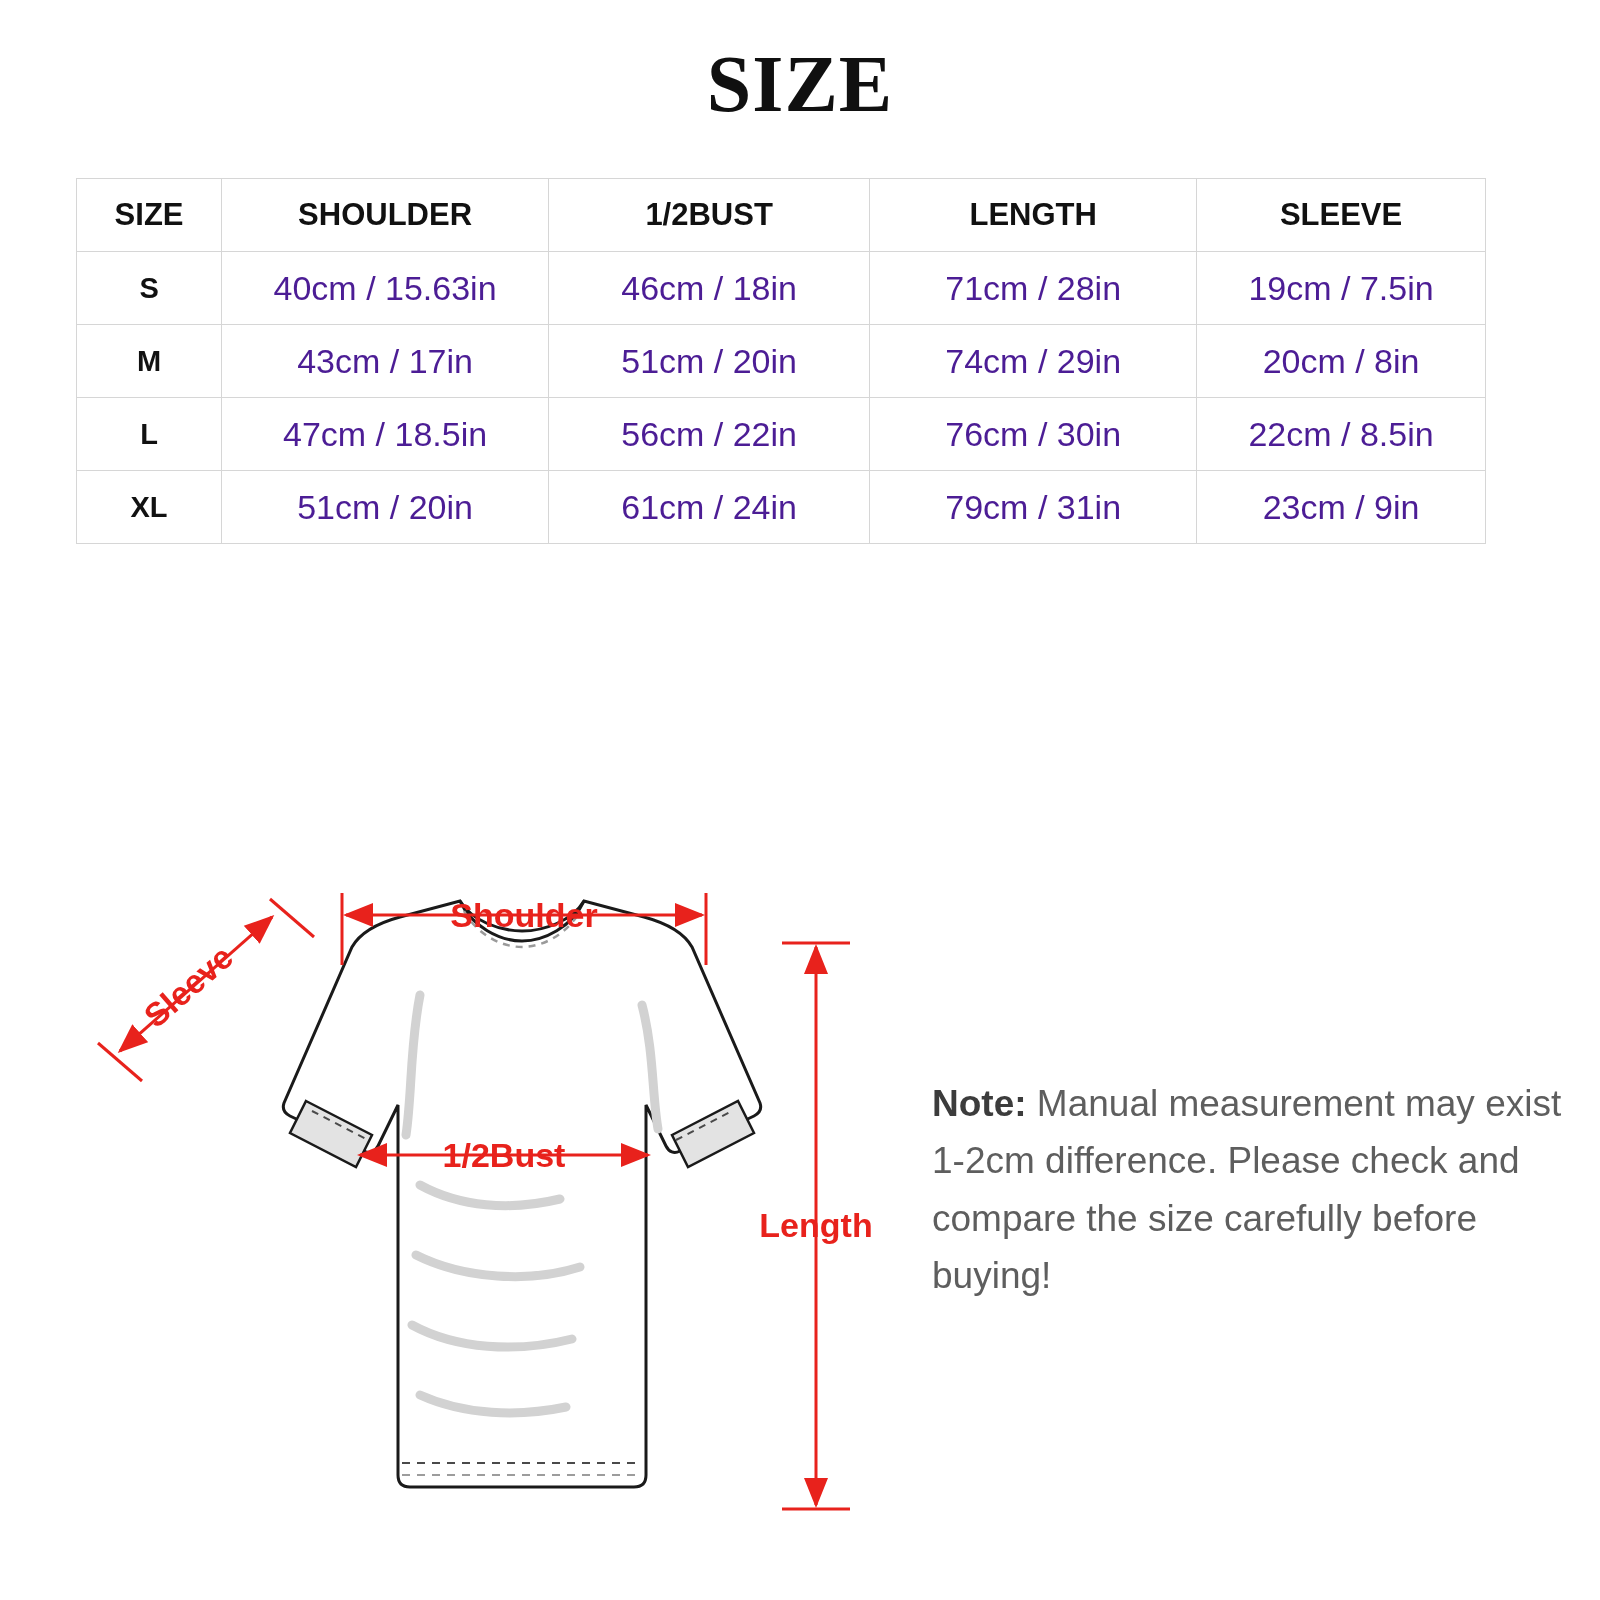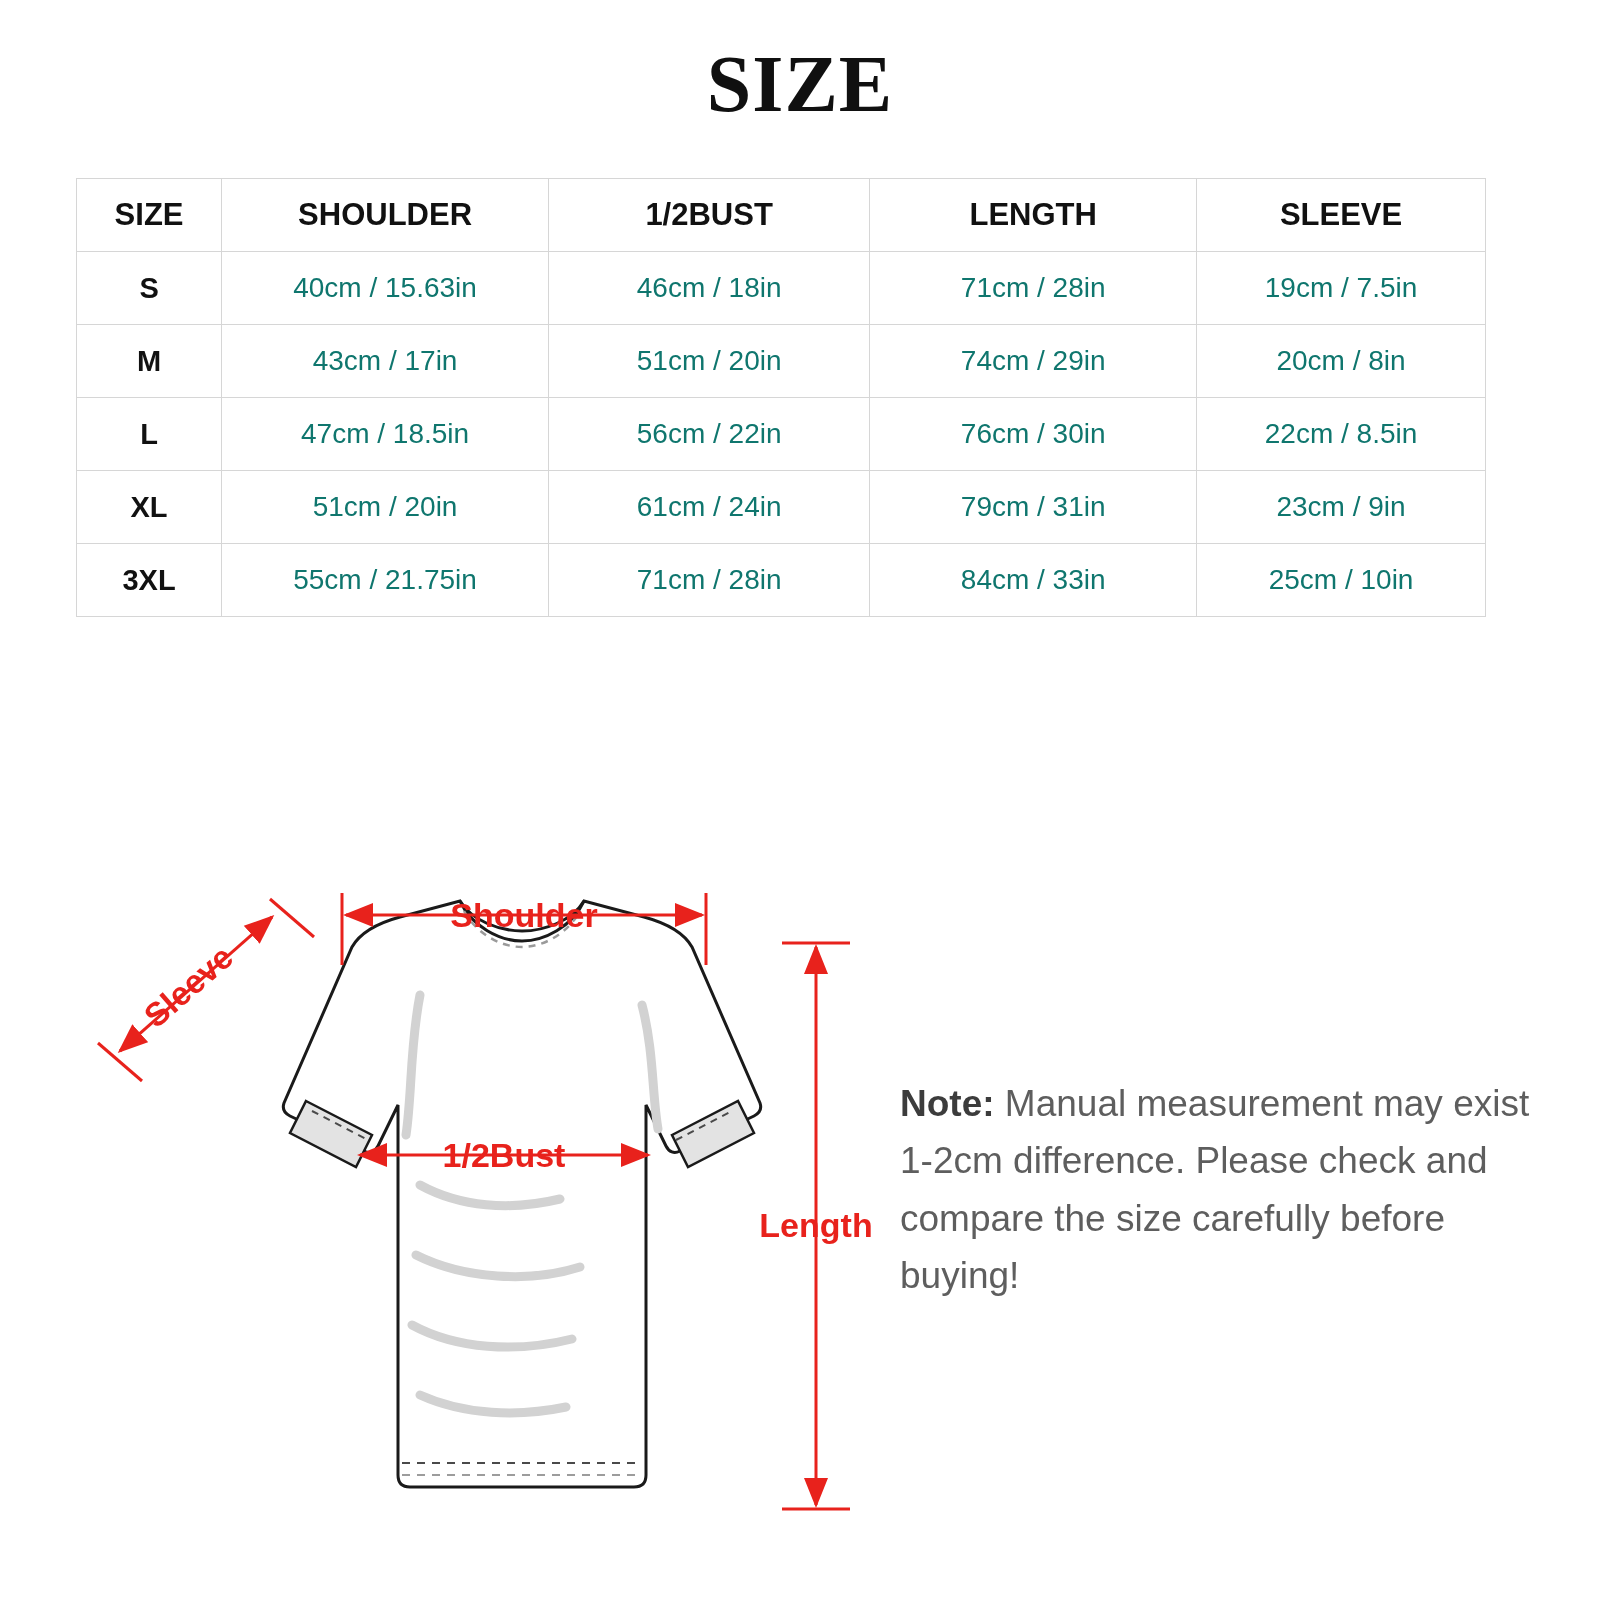--- a/index.html
+++ b/index.html
@@ -46,40 +46,40 @@
     font-size: 31px;
     font-weight: bold;
     color: #111111;
   }
   table.size-table td.size-col {
     font-size: 29px;
     font-weight: bold;
     color: #111111;
   }
   table.size-table td.val {
-    font-size: 28px;
-    color: #0f766e;
+    font-size: 34px;
+    color: #4c1d95;
     font-weight: normal;
   }
   col.c-size { width: 10.3%; }
   col.c-shoulder { width: 23.2%; }
   col.c-bust { width: 22.8%; }
   col.c-length { width: 23.2%; }
   col.c-sleeve { width: 20.5%; }
 
   .diagram {
     position: absolute;
     left: 60px;
     top: 855px;
     width: 830px;
     height: 700px;
   }
   .note {
     position: absolute;
-    left: 900px;
+    left: 932px;
     top: 1075px;
     width: 640px;
     font-size: 37px;
     line-height: 1.55;
     color: #5e5e5e;
   }
   .note b {
     color: #3c3c3c;
     font-weight: bold;
   }
@@ -128,27 +128,20 @@
         <td class="val">56cm / 22in</td>
         <td class="val">76cm / 30in</td>
         <td class="val">22cm / 8.5in</td>
       </tr>
       <tr>
         <td class="size-col">XL</td>
         <td class="val">51cm / 20in</td>
         <td class="val">61cm / 24in</td>
         <td class="val">79cm / 31in</td>
         <td class="val">23cm / 9in</td>
-      </tr>
-      <tr>
-        <td class="size-col">3XL</td>
-        <td class="val">55cm / 21.75in</td>
-        <td class="val">71cm / 28in</td>
-        <td class="val">84cm / 33in</td>
-        <td class="val">25cm / 10in</td>
       </tr>
     </tbody>
   </table>
 </div>
 
 <div class="diagram">
   <svg viewBox="0 0 830 700" width="830" height="700" xmlns="http://www.w3.org/2000/svg">
     <defs>
       <marker id="arrR" markerWidth="10" markerHeight="10" refX="9" refY="4" orient="auto">
         <path d="M0,0 L10,4 L0,8 z" fill="#e8221c"></path>

